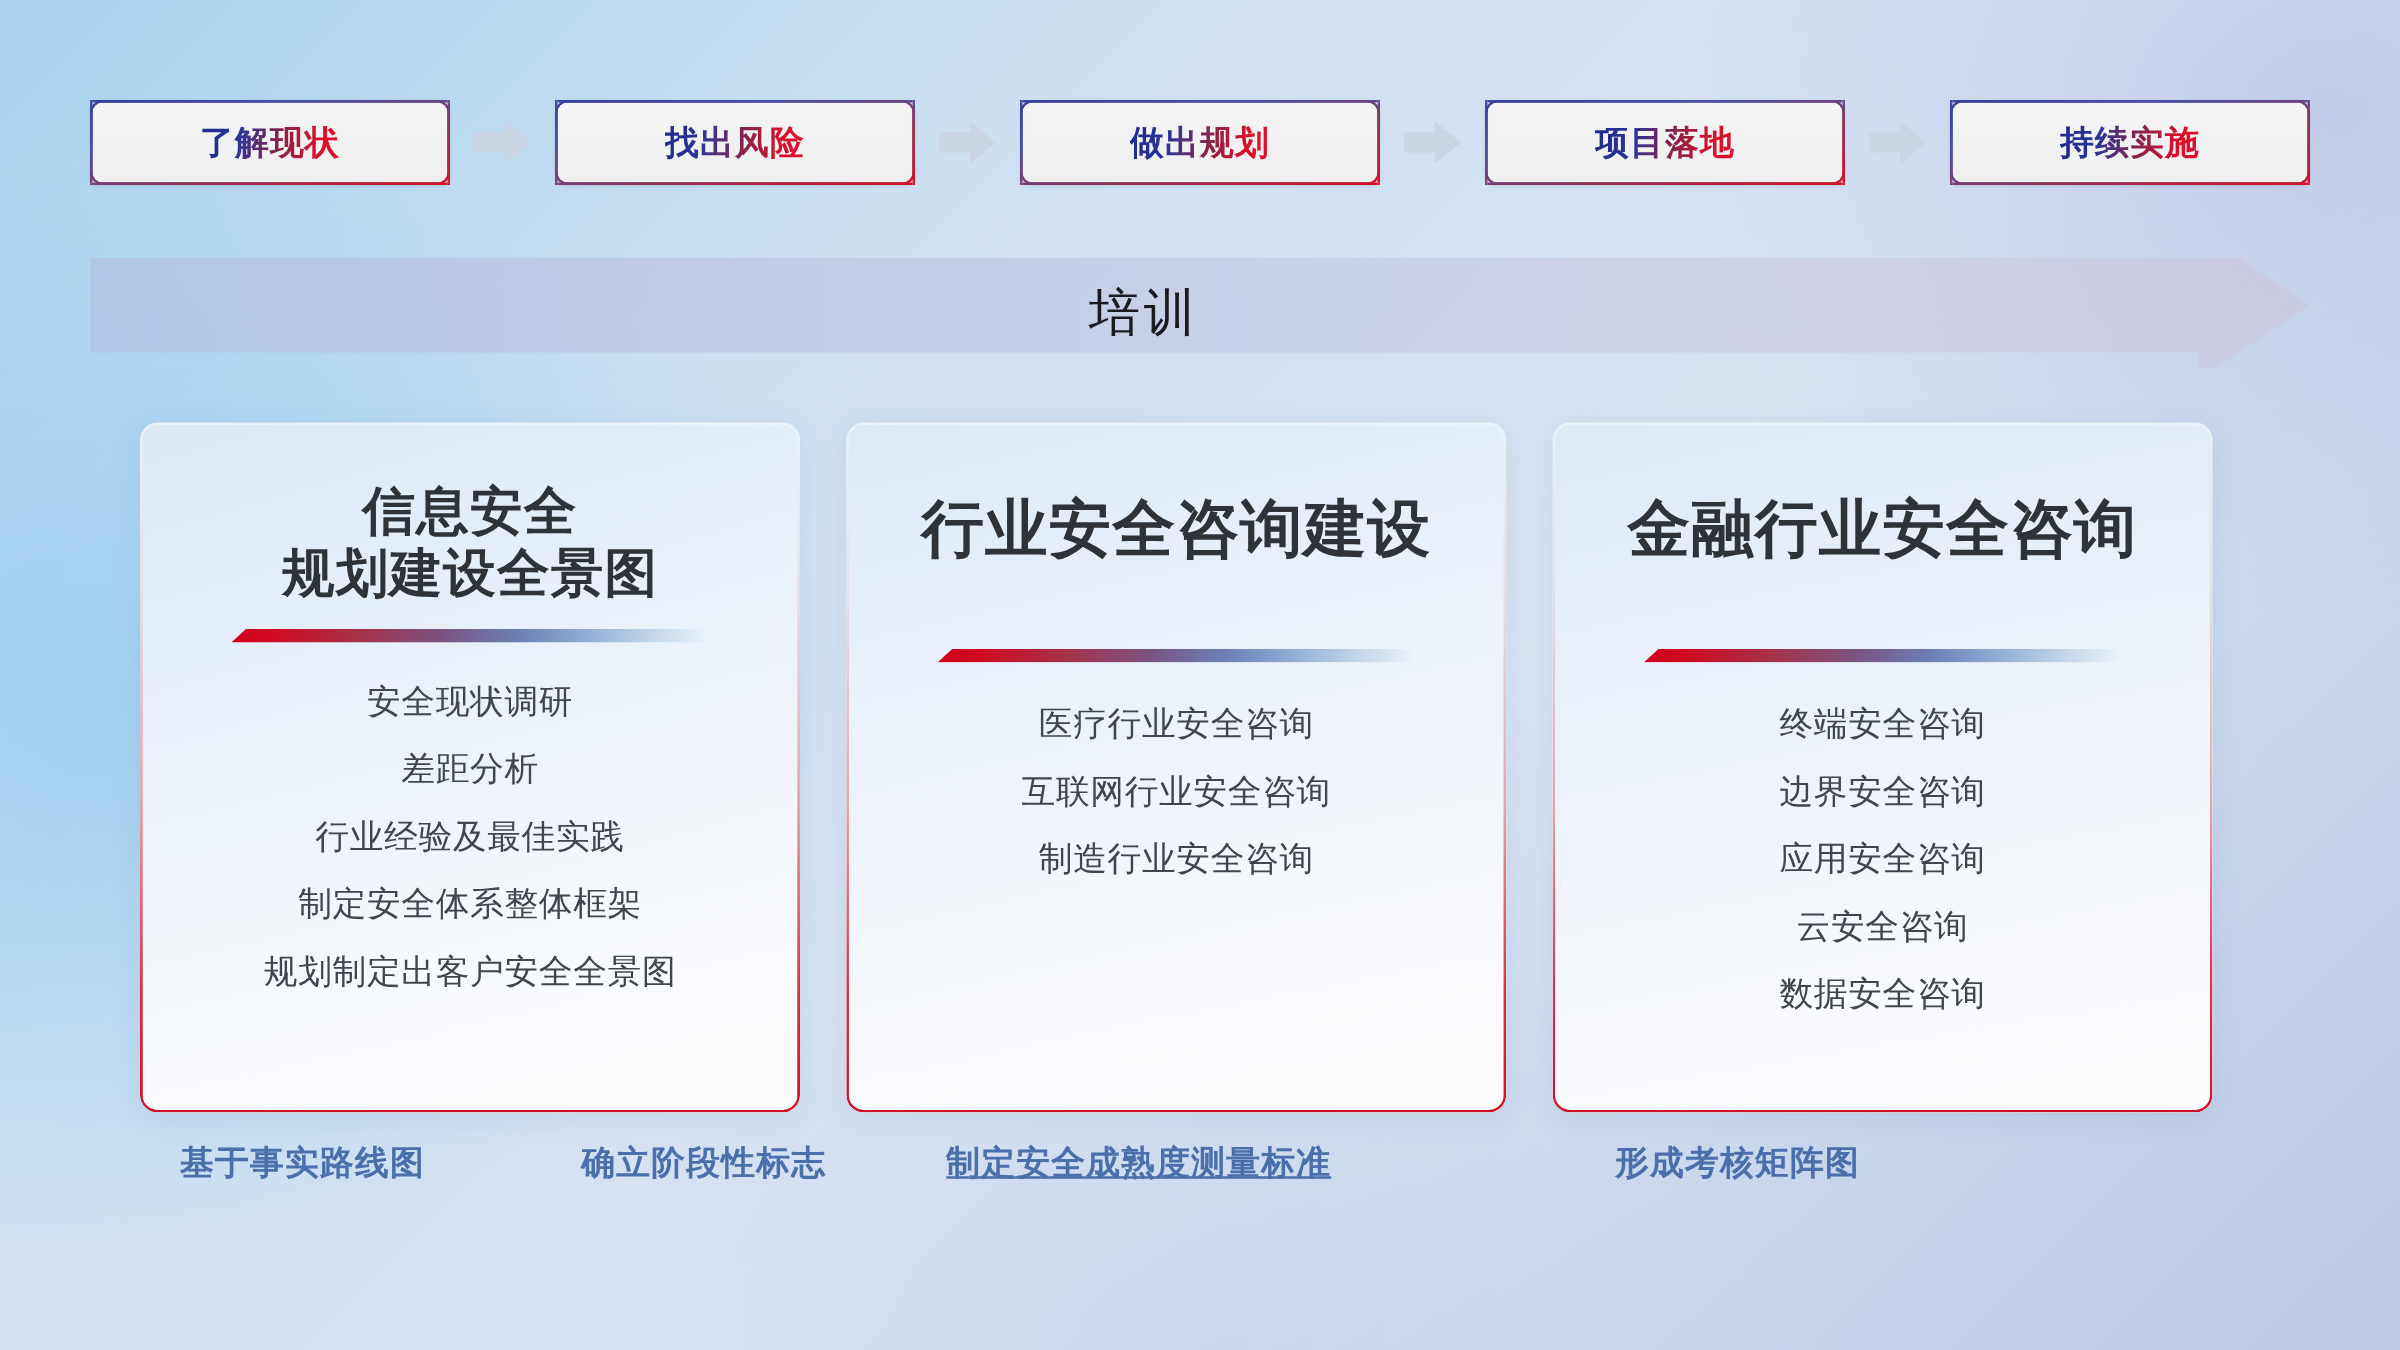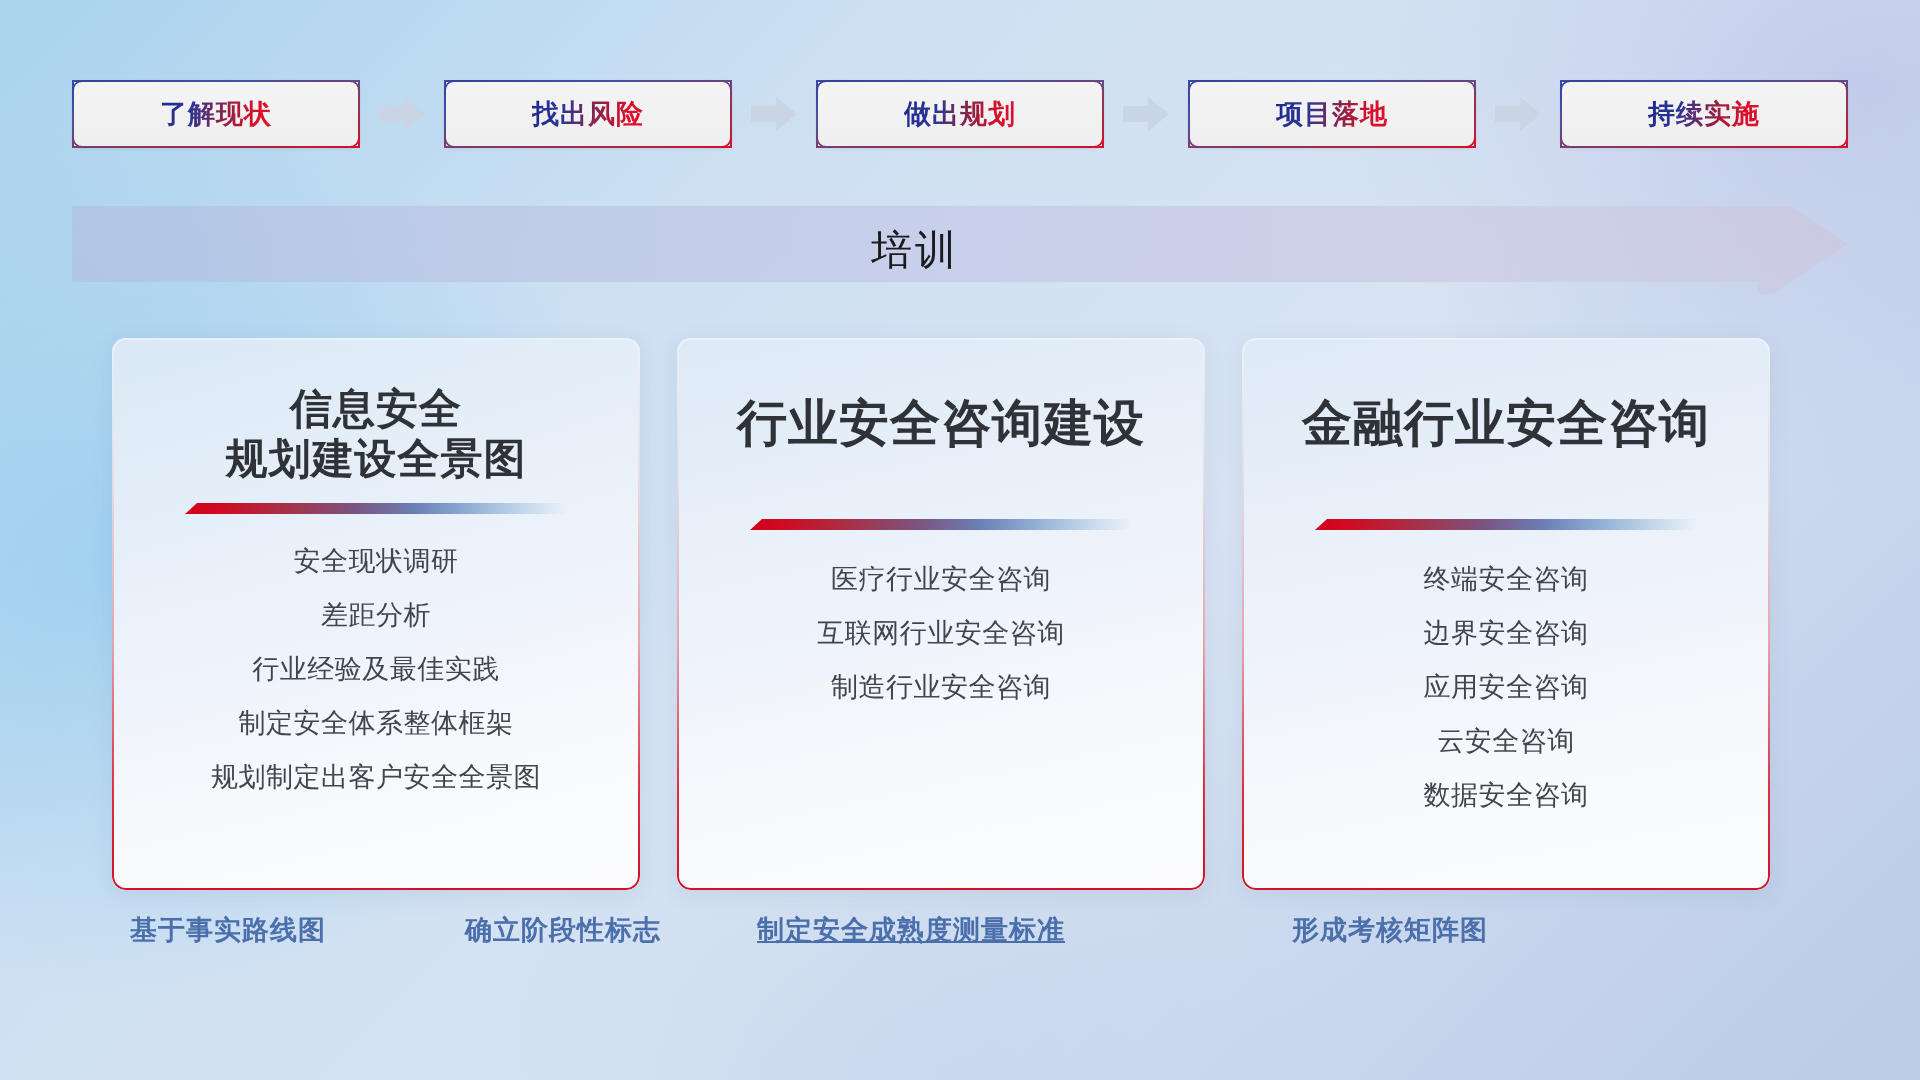--- a/index.html
+++ b/index.html
@@ -219,21 +219,21 @@
     height: 48px;
   }
   .note {
     position: absolute;
     font-size: 27px;
     font-weight: 700;
     color: #4a6fab;
     letter-spacing: 1px;
     white-space: nowrap;
   }
-  .note.n1 { left: 130px; }
+  .note.n1 { left: 144px; }
   .note.n2 { left: 465px; }
   .note.n3 { left: 757px; text-decoration: underline; }
   .note.n4 { left: 1292px; }
 </style>
 </head>
 <body>
 
 <div class="stage">
 
   <div class="steps">

